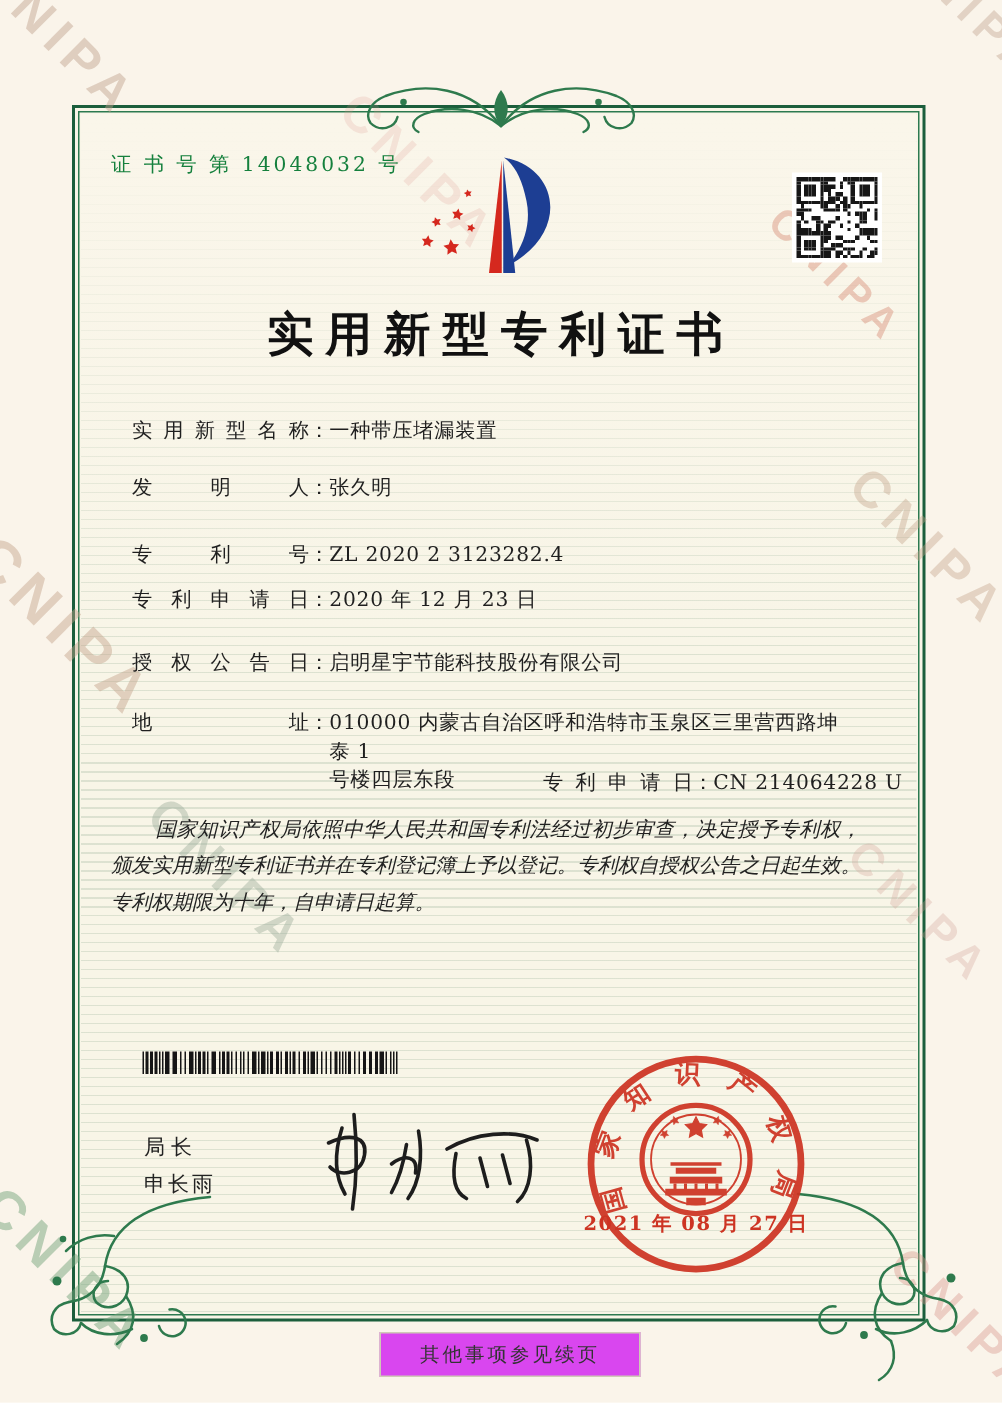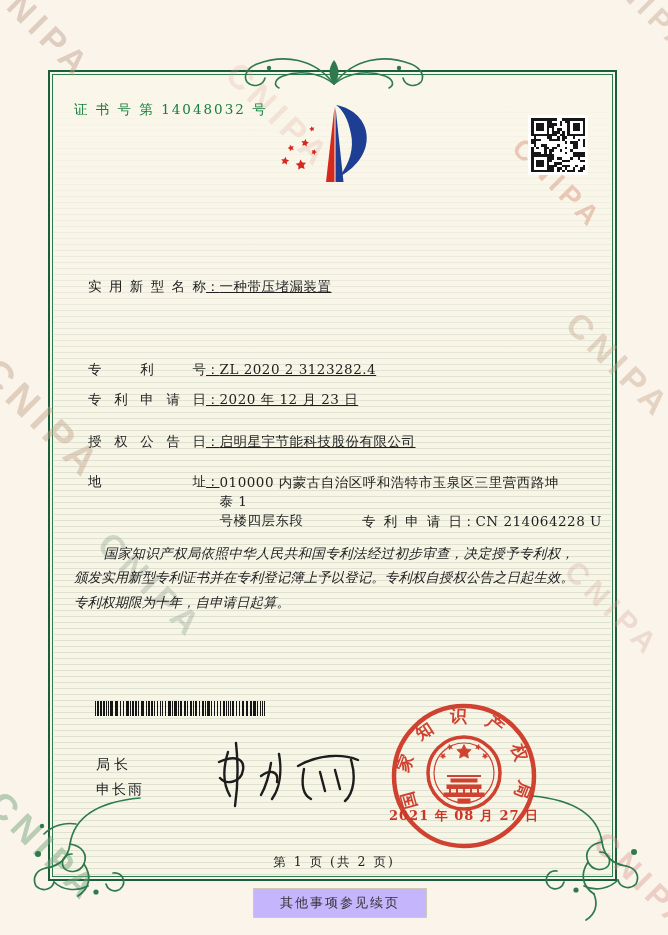--- a/index.html
+++ b/index.html
@@ -24,21 +24,21 @@
   .wm6{left:552px;top:346px;font-size:34px;color:rgba(195,162,138,.40);}
   .wm7{left:84px;top:566px;font-size:34px;color:rgba(150,168,150,.40);}
   .wm8{left:552px;top:592px;font-size:30px;color:rgba(210,160,148,.30);}
   .wm9{left:-26px;top:826px;font-size:36px;color:rgba(120,165,125,.50);}
   .wm10{left:580px;top:864px;font-size:32px;color:rgba(215,150,140,.40);}
   
   .content{position:absolute;inset:0;z-index:3;}
   .certno{position:absolute;left:74px;top:101px;font-size:13.5px;letter-spacing:2px;color:#15803d;}
   .title{position:absolute;left:0;top:202px;width:668px;text-align:center;
          font-size:31px;font-weight:bold;letter-spacing:8px;color:#111;}
-  .row{position:absolute;left:88px;font-size:13.5px;color:#1f1f1f;text-decoration:underline;}
+  .row{position:absolute;left:88px;font-size:13.5px;color:#1f1f1f;}
   .lab{display:inline-block;width:118px;text-align:justify;text-align-last:justify;vertical-align:top;}
   .lab-s{display:inline-block;width:100px;text-align:justify;text-align-last:justify;vertical-align:top;}
   .val{letter-spacing:.5px;}
   .val-pre{display:inline-block;width:348px;white-space:pre-line;vertical-align:top;line-height:19px;}
   .r0{top:278px}.r1{top:316px}.r2{top:361px}.r3{top:391px}.r4{top:433px}.r5{top:473px}.r6{top:513px}
   .pair2{position:absolute;left:274px;top:0;white-space:nowrap;}
   .paras{position:absolute;left:74px;top:541px;width:500px;font-size:13.5px;font-style:italic;
          line-height:24.3px;text-align:justify;color:#222;}
   .paras p{margin:0;text-indent:2.2em;}
   
@@ -54,21 +54,21 @@
   .officer-title{position:absolute;left:96px;top:756px;font-size:14px;letter-spacing:4px;color:#222;}
   .officer-name{position:absolute;left:96px;top:781px;font-size:14px;letter-spacing:2px;color:#222;}
   .signature{position:absolute;left:198px;top:738px;width:168px;height:74px;}
   
   .seal{position:absolute;left:389px;top:701px;width:150px;height:150px;opacity:.93;}
   .seal-date{position:absolute;left:387px;top:807px;width:154px;text-align:center;
              color:#cd3423;font-size:13px;font-weight:bold;letter-spacing:1px;z-index:4;}
   
   .pageinfo{position:absolute;left:0;top:854px;width:668px;text-align:center;font-size:12.5px;
             letter-spacing:2px;color:#222;}
-  .contbox{position:absolute;left:253px;top:888px;width:172px;height:28px;background:#c4b5fd;
+  .contbox{position:absolute;left:253px;top:888px;width:172px;height:28px;background:#d946ef;
            border:1px solid #cfc9b6;display:flex;align-items:center;justify-content:center;
            font-size:13px;letter-spacing:2px;color:#333;}
   
   .orn{position:absolute;z-index:3;pointer-events:none;}
   .orn-top{left:239px;top:50px;}
   .orn-bl{left:24px;top:790px;}
   .orn-br{left:524px;top:786px;transform:scaleX(-1);}
 </style>
 </head>
 <body>
@@ -594,23 +594,27 @@
         <i class="l"></i>
         <i class="d"></i>
         <i class="d"></i>
         <i class="d"></i>
         <i class="l"></i>
         <i class="d"></i>
         <i class="d"></i>
         <i class="l"></i>
       </div>
 
+    <div class="title">实用新型专利证书</div>
 
     <div class="row r0">
       <span class="lab">实用新型名称</span><span>：</span><span class="val">一种带压堵漏装置</span>
+    </div>
+    <div class="row r1">
+      <span class="lab">发明人</span><span>：</span><span class="val">张久明</span>
     </div>
     <div class="row r2">
       <span class="lab">专利号</span><span>：</span><span class="val">ZL 2020 2 3123282.4</span>
     </div>
     <div class="row r3">
       <span class="lab">专利申请日</span><span>：</span><span class="val">2020 年 12 月 23 日</span>
     </div>
     <div class="row r4">
       <span class="lab">授权公告日</span><span>：</span><span class="val">启明星宇节能科技股份有限公司</span>
     </div>
@@ -668,19 +672,18 @@
         <path d="M58,75 L92,75" stroke-width="2.2" fill="none"></path>
         <rect x="62" y="78" width="26" height="3"></rect>
         <rect x="58" y="84" width="34" height="3.5"></rect>
         <path d="M61,88 L61,92 M68,88 L68,92 M75,88 L75,92 M82,88 L82,92 M89,88 L89,92" stroke-width="2" fill="none"></path>
         <rect x="55" y="92" width="40" height="3.5"></rect>
         <rect x="69" y="98" width="12" height="4"></rect>
       </g>
     </svg>
     <div class="seal-date">2021 年 08 月 27 日</div>
 
-    <div class="pageinfo">第 1 页 (共 2 页)</div>
     <div class="contbox">
       <span>其他事项参见续页</span>
     </div>
 
   </div>
 </div>
 
 </body></html>

